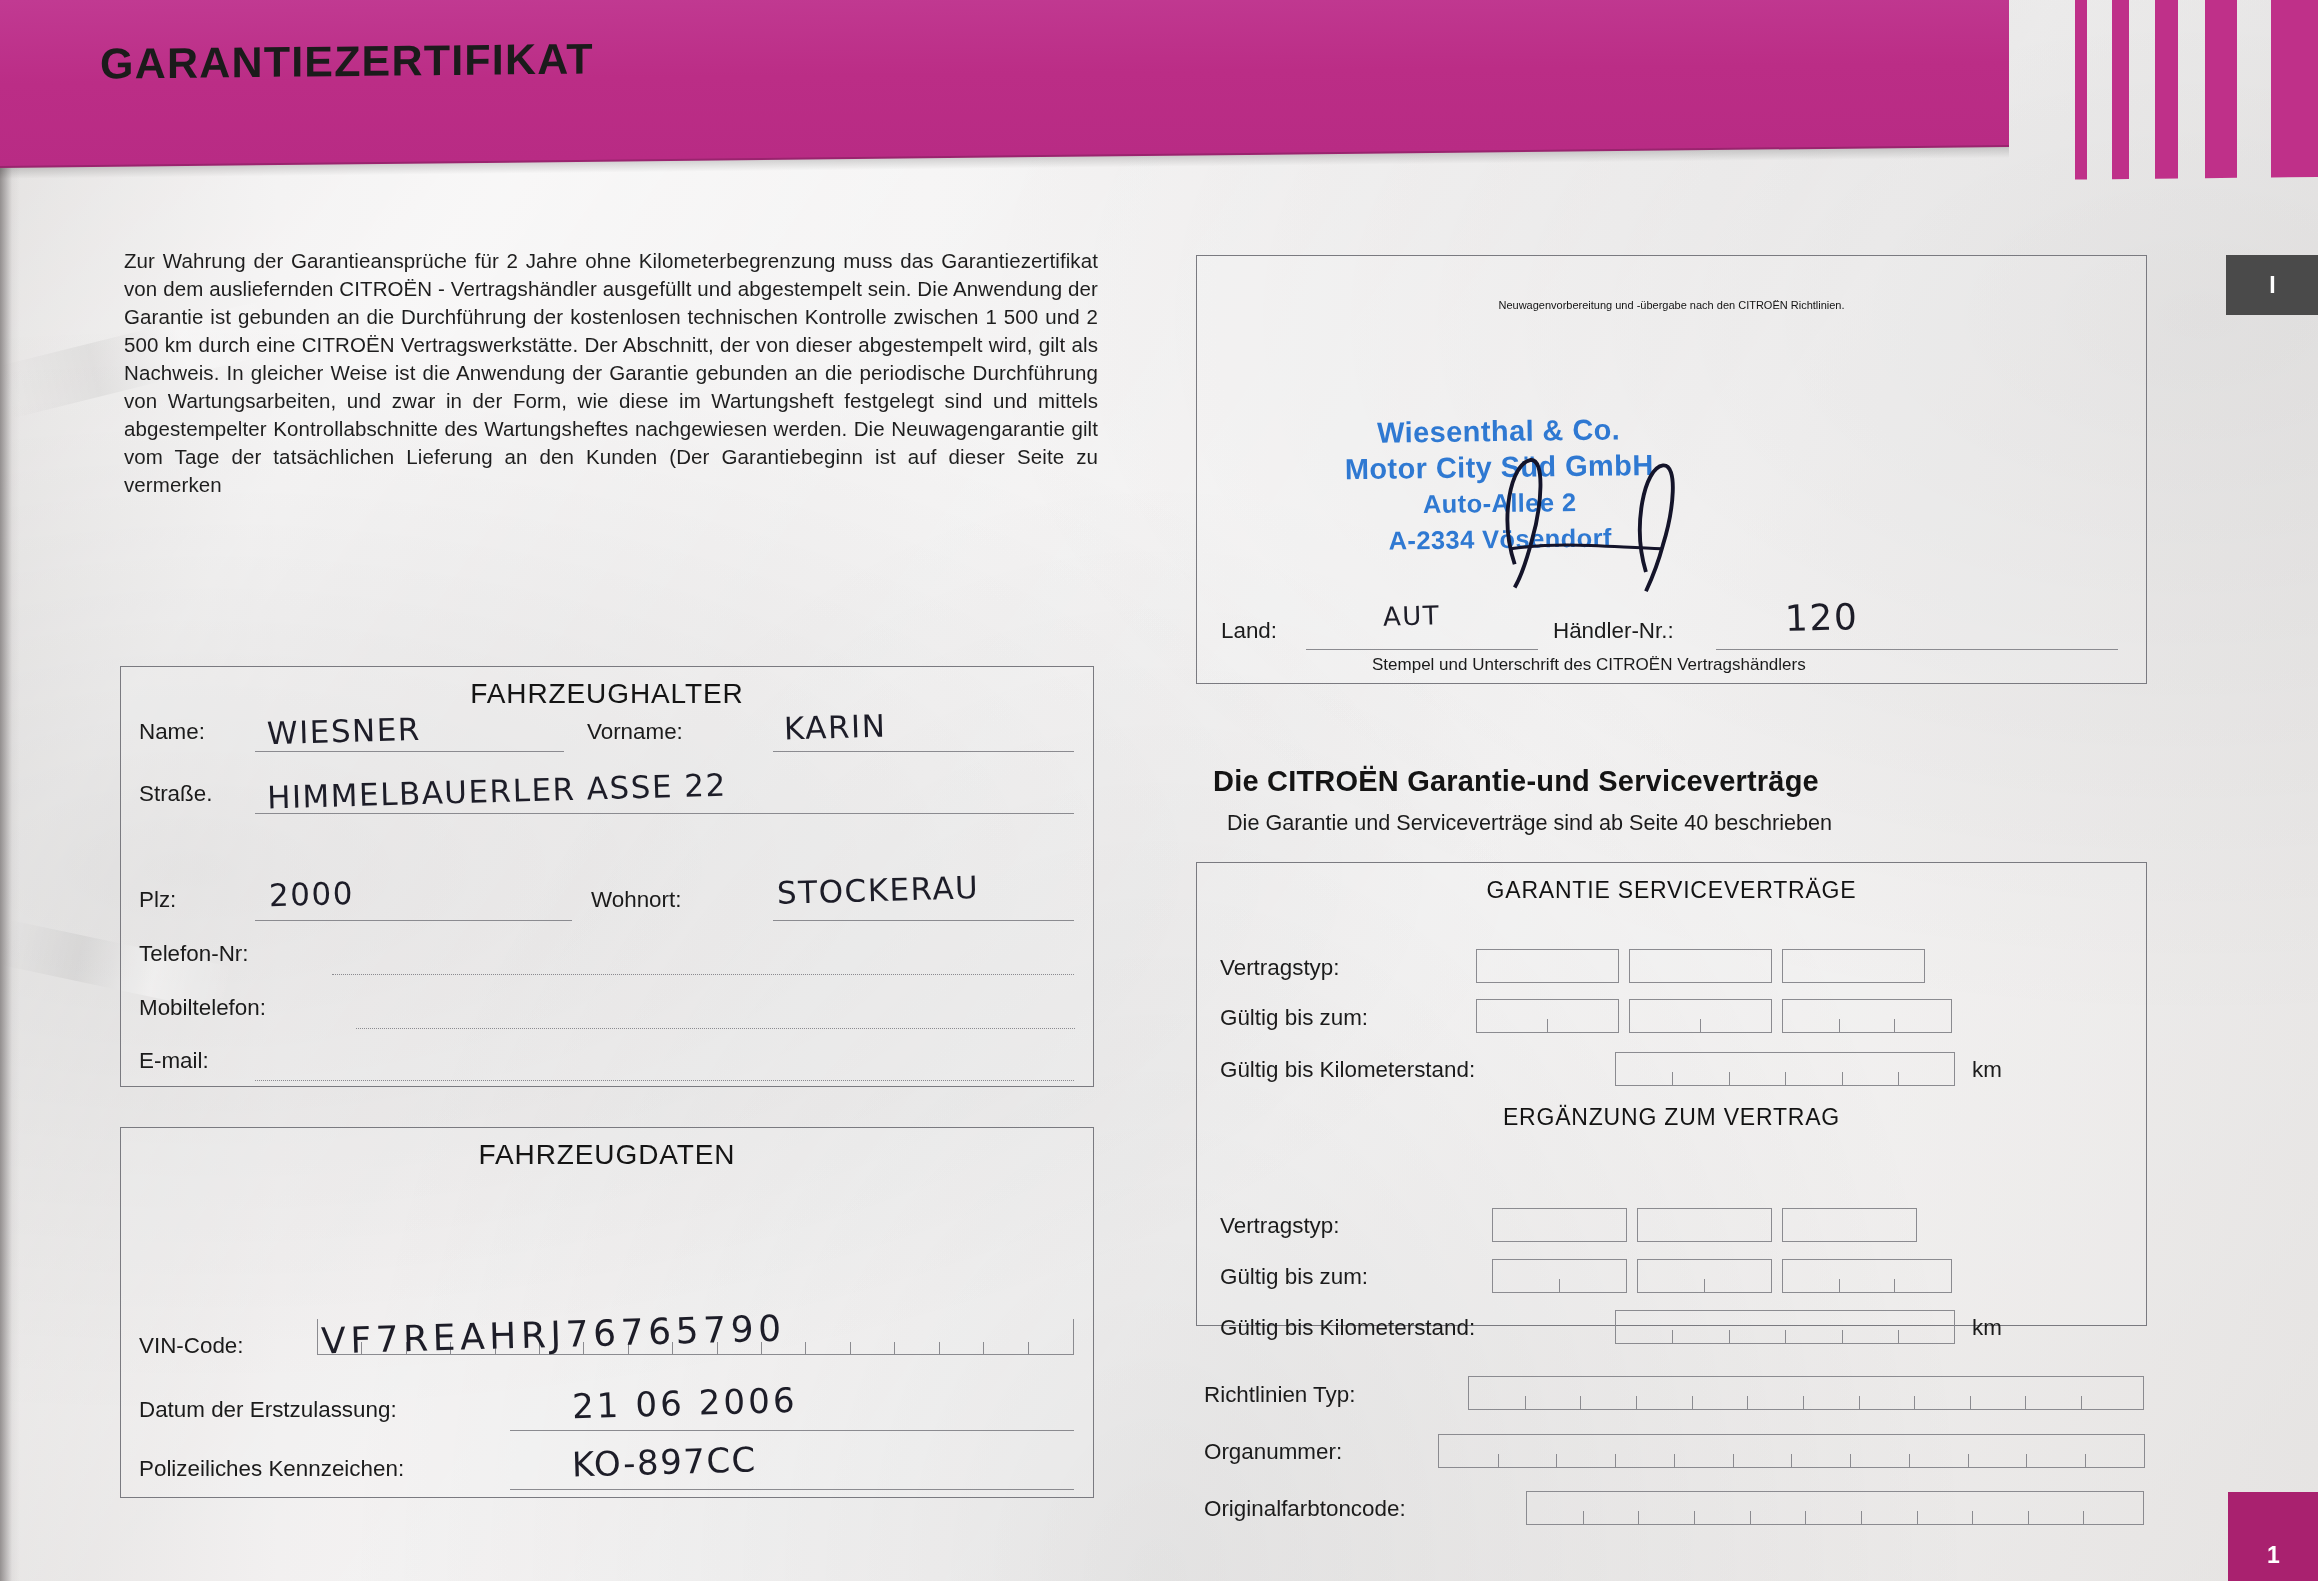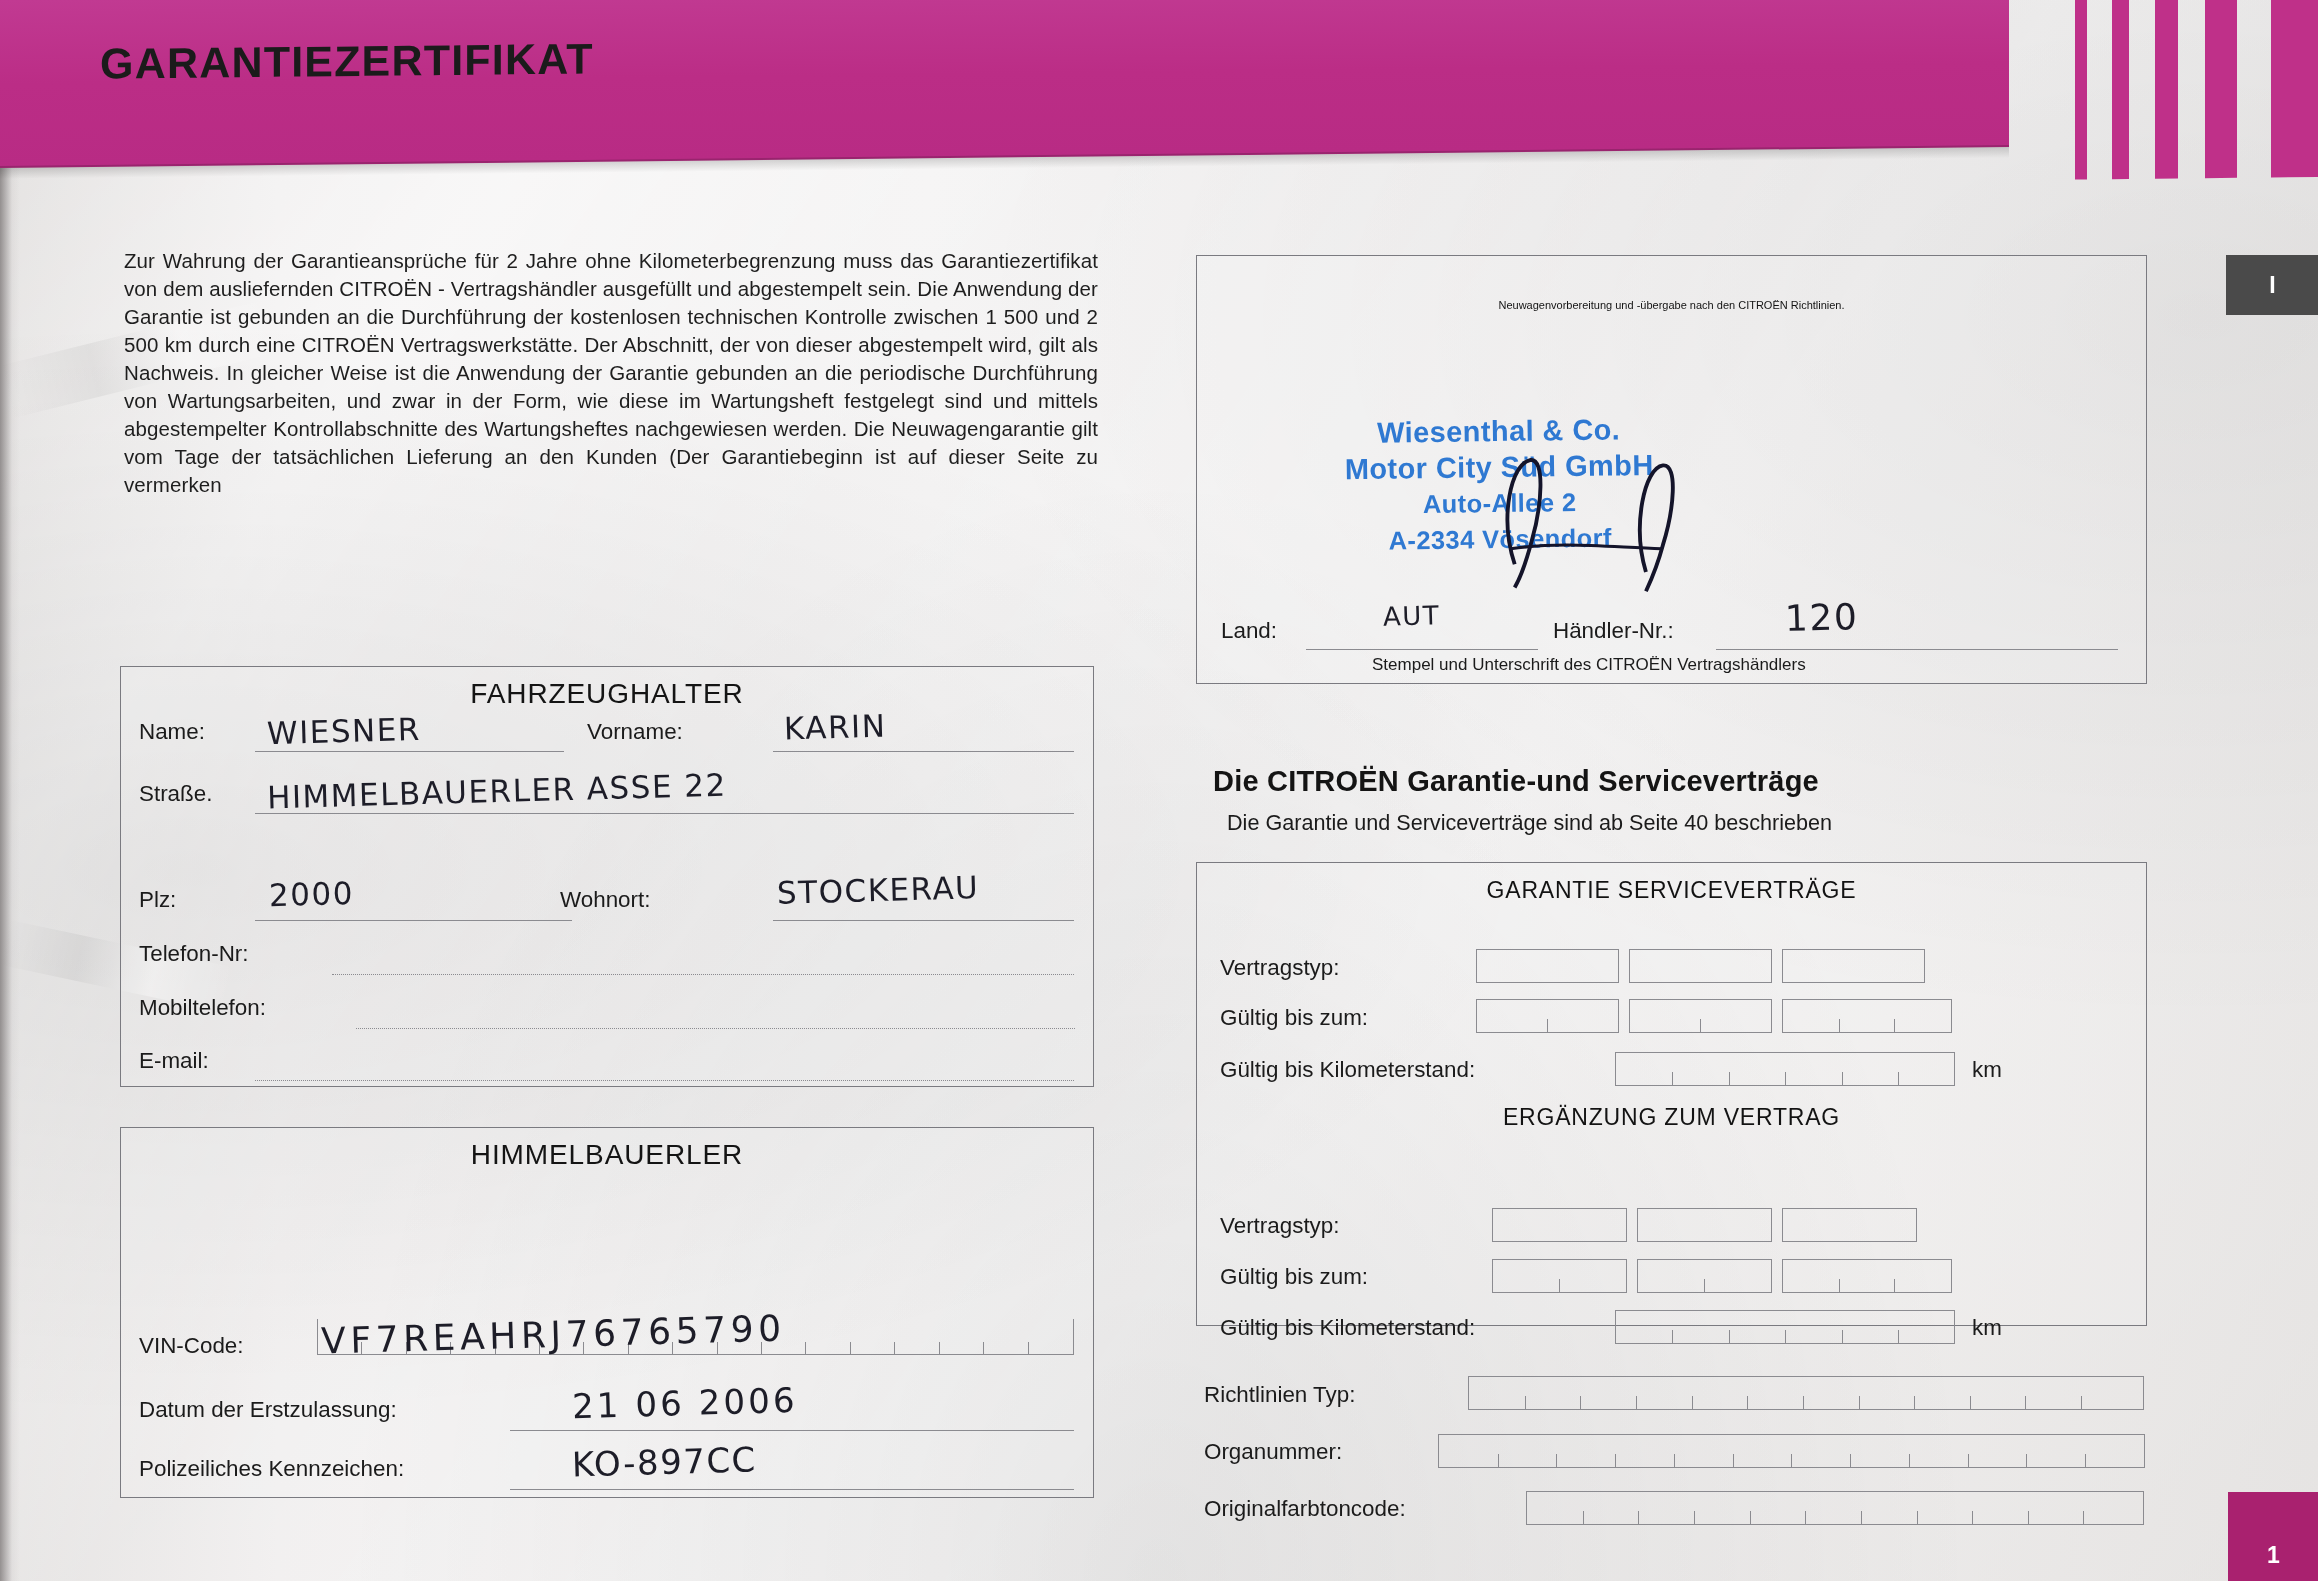--- a/index.html
+++ b/index.html
@@ -272,35 +272,35 @@
   <div class="hand" style="left:784px;top:709px;">KARIN</div>
 
   <div class="fieldline" style="left:139px;top:781px;">Straße.</div>
   <div class="solidline" style="left:255px;top:813px;width:819px;"></div>
   <div class="hand" style="left:267px;top:773px;">HIMMELBAUERLER ASSE 22</div>
 
   <div class="fieldline" style="left:139px;top:887px;">Plz:</div>
   <div class="solidline" style="left:255px;top:920px;width:317px;"></div>
   <div class="hand" style="left:269px;top:876px;">2000</div>
 
-  <div class="fieldline" style="left:560px;top:887px;">Wohnort:</div>
+  <div class="fieldline" style="left:591px;top:887px;">Wohnort:</div>
   <div class="solidline" style="left:773px;top:920px;width:301px;"></div>
   <div class="hand" style="left:777px;top:872px;">STOCKERAU</div>
 
   <div class="fieldline" style="left:139px;top:941px;">Telefon-Nr:</div>
   <div class="dots" style="left:332px;top:974px;width:742px;"></div>
 
   <div class="fieldline" style="left:139px;top:995px;">Mobiltelefon:</div>
   <div class="dots" style="left:356px;top:1028px;width:719px;"></div>
 
   <div class="fieldline" style="left:139px;top:1048px;">E-mail:</div>
   <div class="dots" style="left:255px;top:1080px;width:819px;"></div>
 
   <div class="box" style="left:120px;top:1127px;width:974px;height:371px;">
-    <div class="box-title">HIMMELBAUERLER</div>
+    <div class="box-title">FAHRZEUGDATEN</div>
   </div>
 
   <div class="fieldline" style="left:139px;top:1333px;">VIN-Code:</div>
   <div class="comb" style="left:317px;top:1319px;width:757px;">
     <span style="width:45px"></span>
       <span style="width:45px"></span>
       <span style="width:45px"></span>
       <span style="width:45px"></span>
     <span style="width:45px"></span>
       <span style="width:45px"></span>

